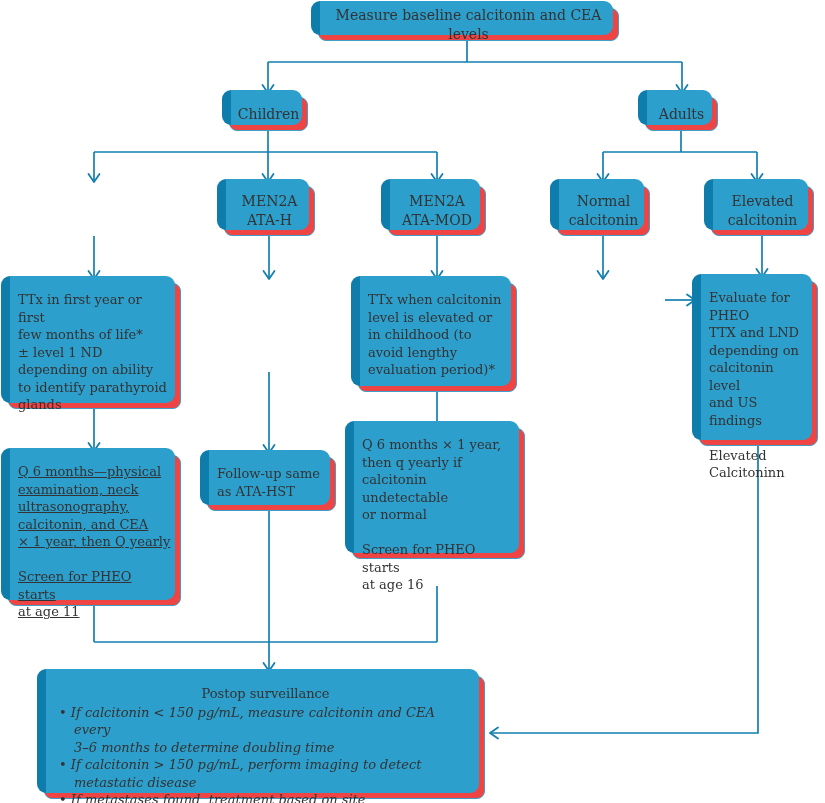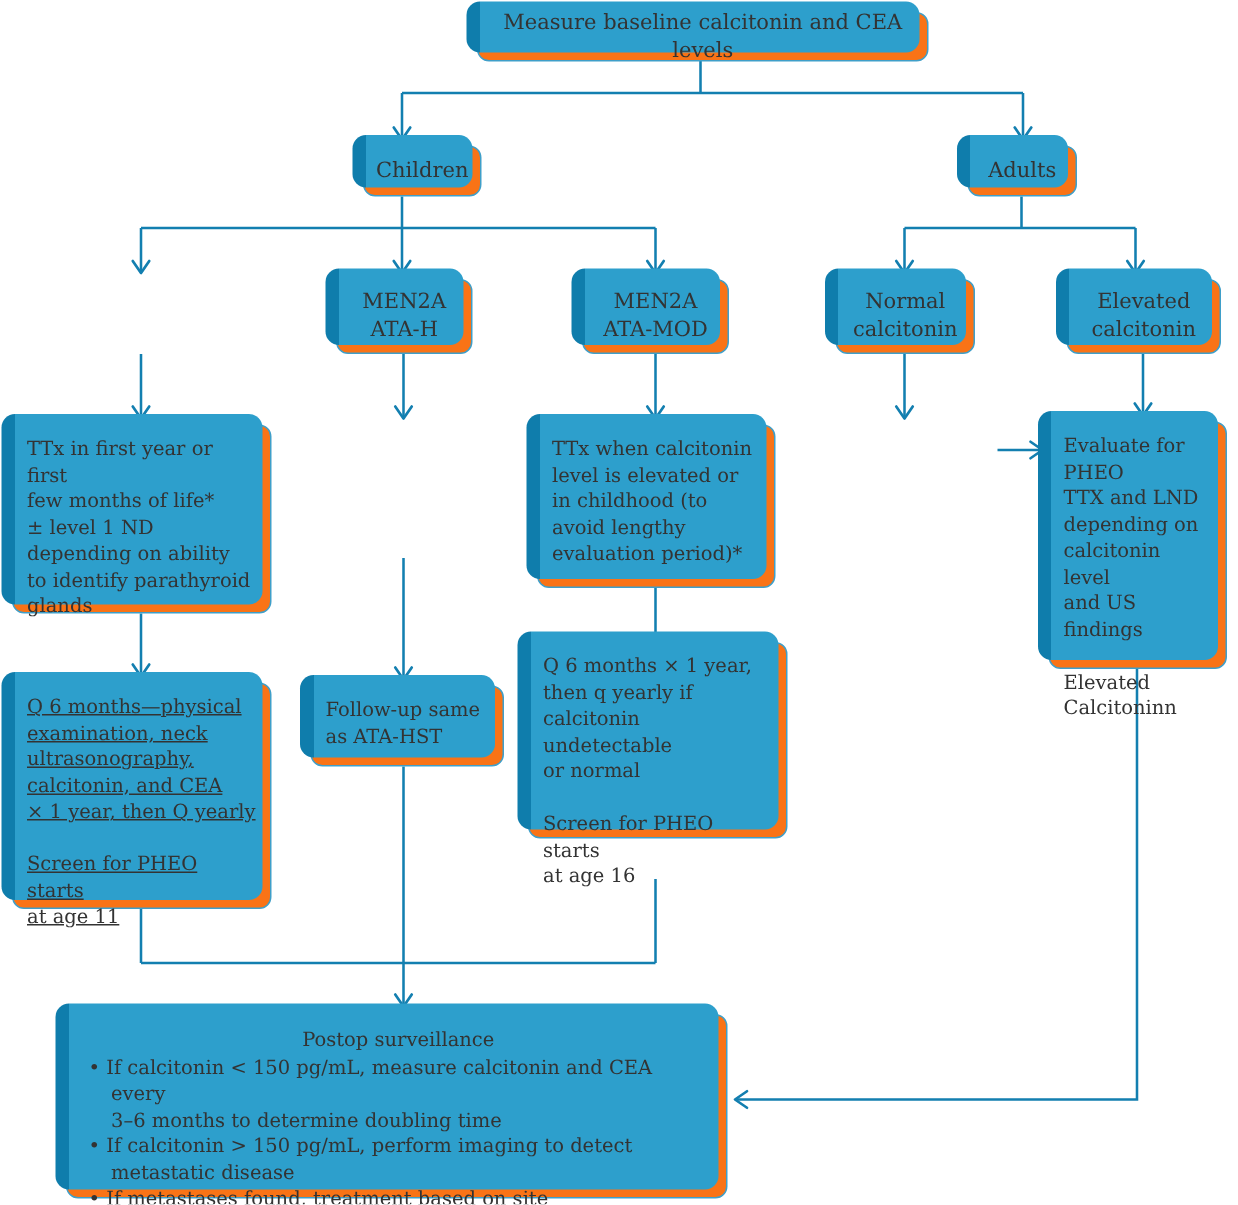--- a/index.html
+++ b/index.html
@@ -8,21 +8,21 @@
     width:825px; height:803px;
     background:#ffffff;
     font-family:"DejaVu Serif", serif;
     overflow:hidden;
   }
   #connectors { position:absolute; left:0; top:0; z-index:1; }
 
   .node {
     position:absolute;
     box-sizing:border-box;
-    background:#f97316;
+    background:#ef4444;
     border:1.6px solid #3f9fc9;
     border-radius:8px;
     color:#333333;
     z-index:2;
     font-size:13px;
     line-height:1.35;
   }
   .node::before {
     content:"";
     position:absolute;
@@ -34,21 +34,21 @@
   .center {
     display:flex; align-items:center; justify-content:center;
     text-align:center;
   }
   .body-text { padding:7px 9px; }
   .txt { white-space:pre-line; }
   .hdr { font-size:14px; }
 
   
   #n-measure   { left:318px; top:8px;   width:301px; height:33px; }
-  #n-children  { left:242px; top:97px;  width:79px;  height:34px; }
+  #n-children  { left:229px; top:97px;  width:79px;  height:34px; }
   #n-adults    { left:645px; top:97px;  width:73px;  height:34px; }
   #n-men2b     { left:48px;  top:186px; width:93px;  height:50px; }
   #n-men2a-h   { left:224px; top:186px; width:91px;  height:50px; }
   #n-men2a-mod { left:388px; top:186px; width:98px;  height:50px; }
   #n-normal    { left:557px; top:186px; width:93px;  height:50px; }
   #n-elevated  { left:711px; top:186px; width:103px; height:50px; }
   #n-ttx-first { left:8px;   top:283px; width:173px; height:126px; }
   #n-ttx-age5  { left:207px; top:283px; width:129px; height:89px; }
   #n-ttx-when  { left:358px; top:283px; width:159px; height:109px; }
   #n-annual    { left:546px; top:283px; width:119px; height:33px; }
@@ -57,20 +57,21 @@
   #n-followup  { left:207px; top:457px; width:129px; height:54px; }
   #n-q6-right  { left:352px; top:428px; width:173px; height:131px; }
   #n-postop    { left:44px;  top:676px; width:441px; height:123px; padding:6px 12px 6px 14px; }
 
   #n-postop .postop-title { text-align:center; margin:2px 0 1px 0; }
   #n-postop ul { margin:0; padding:0; list-style:none; }
   #n-postop li {
     white-space:pre-line;
     padding-left:15px;
     text-indent:-15px;
+    font-style:italic;
   }
   #n-postop li::before { content:"• "; }
 </style>
 </head>
 <body>
 
 <div id="canvas">
 
   <svg id="connectors" width="825" height="803" viewBox="0 0 825 803">
     <defs>

